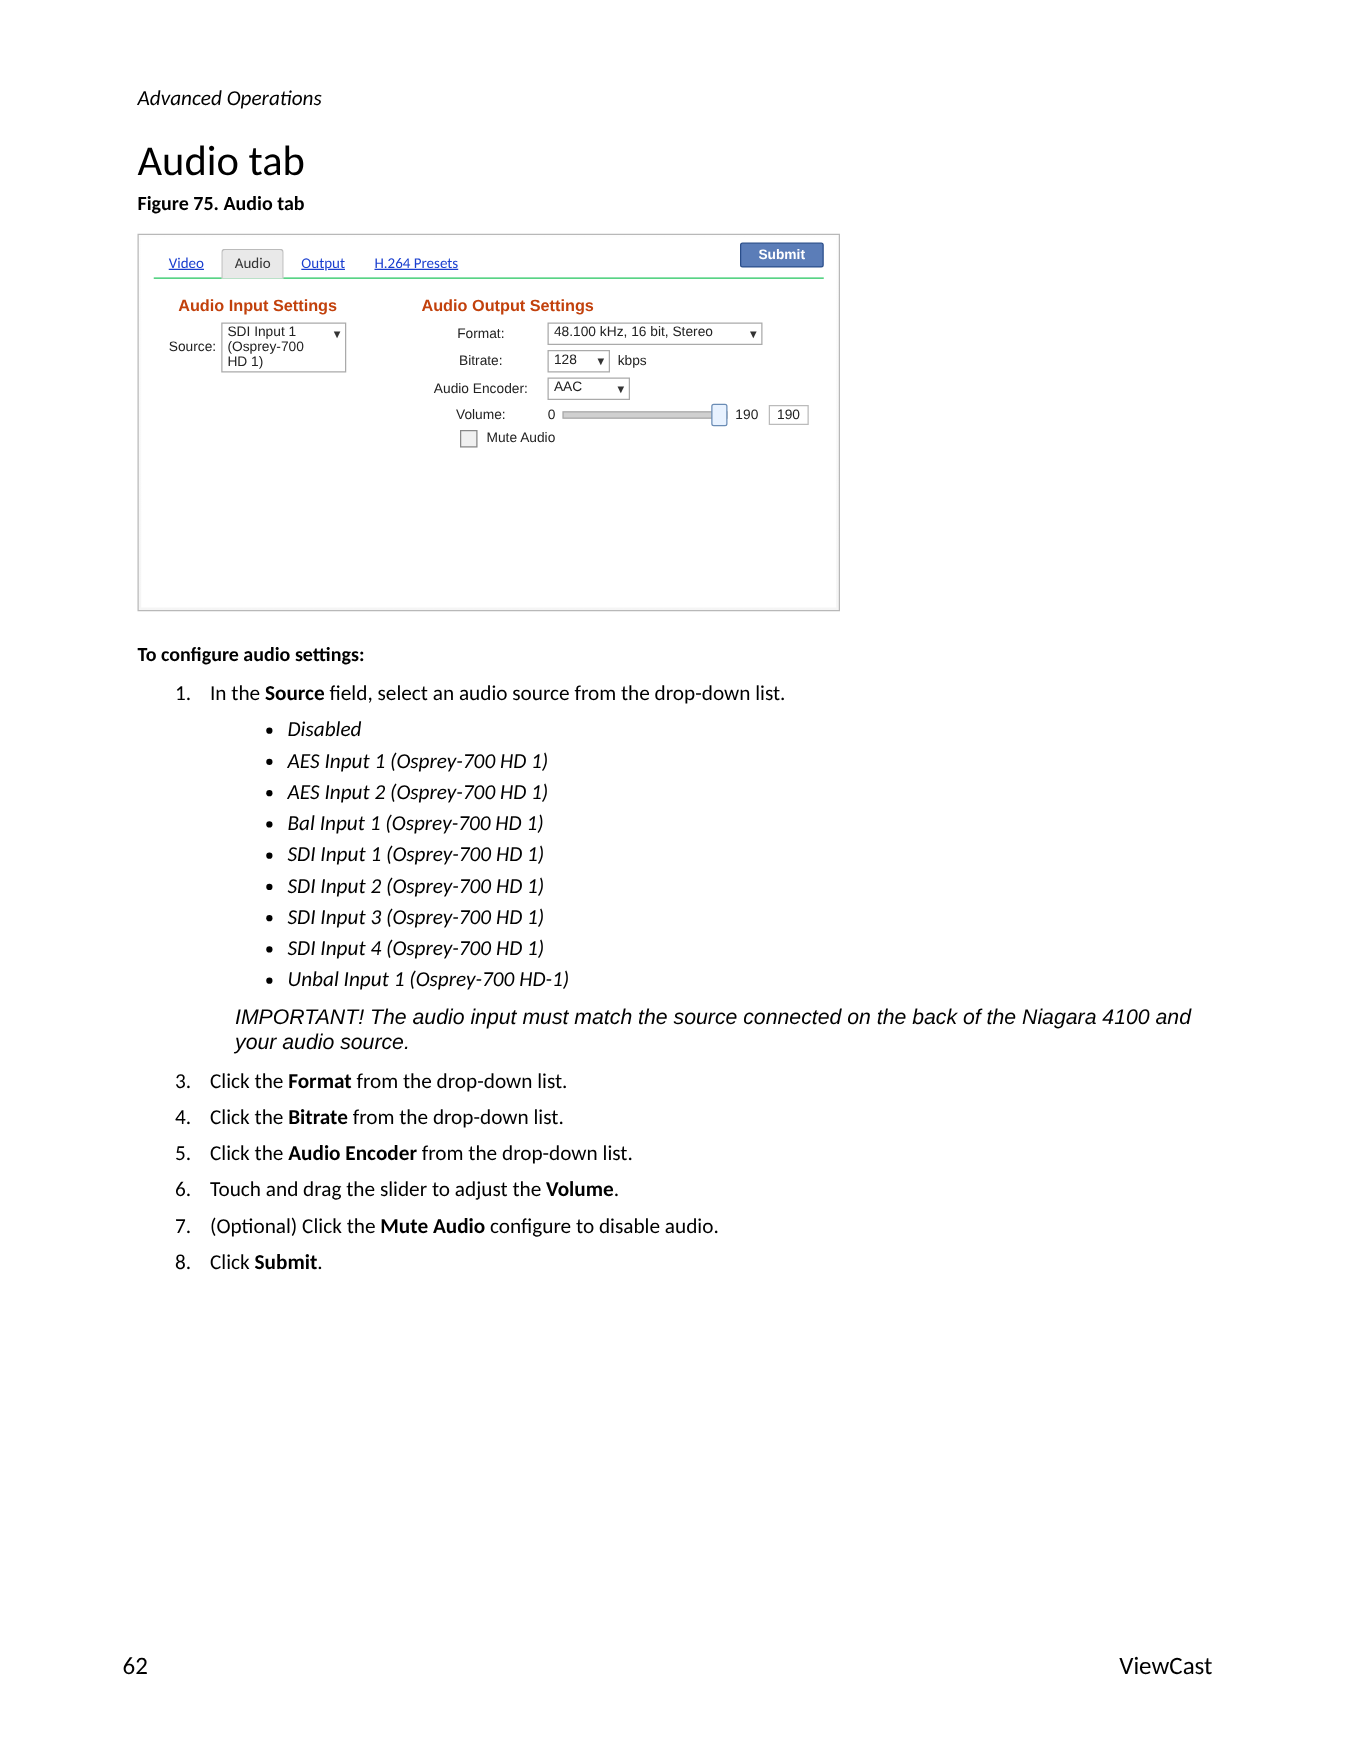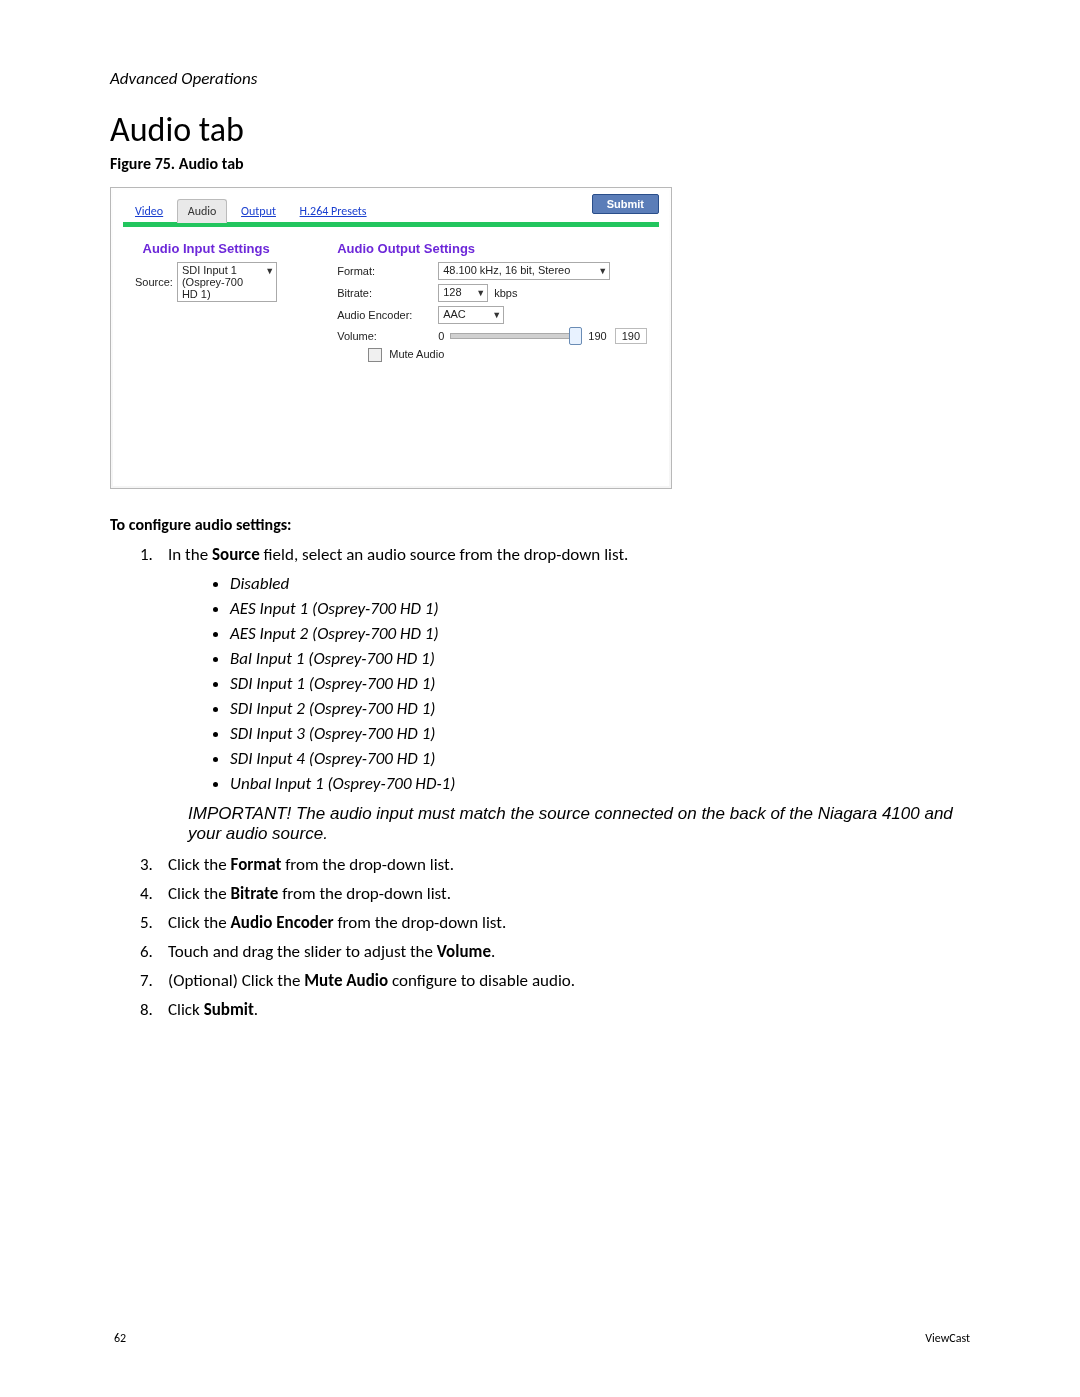--- a/index.html
+++ b/index.html
@@ -3,43 +3,43 @@
 <meta charset="utf-8">
 <style>
   html,body{margin:0;padding:0;background:#fff;}
   body{font-family:Calibri,"Segoe UI",Arial,sans-serif;color:#000;width:1080px;min-height:1397px;position:relative;}
   .page{padding:68px 110px 0 110px;}
   .running-head{font-style:italic;font-size:17px;margin-bottom:20px;}
   .h1{font-size:34px;font-weight:400;margin:8px 0 4px 0;}
   .fig-caption{font-weight:700;font-size:16px;margin-bottom:14px;}
   .screenshot{border:1px solid #b8b8b8;background:linear-gradient(#fdfdfd,#f5f5f5);padding:2px;position:relative;}
   .ss-inner{background:#fff;padding:6px 10px 10px 10px;position:relative;}
-  .tabs{border-bottom:5px solid #22c55e;padding:2px 0 0 2px;}
+  .tabs{border-bottom:1px solid #22c55e;padding:2px 0 0 2px;}
   .tab{display:inline-block;font-size:12px;padding:4px 10px;color:#1a3fcf;text-decoration:underline;vertical-align:bottom;}
   .tab.sel{color:#333;text-decoration:none;background:#e9e9e9;border:1px solid #bbb;border-bottom:1px solid #e9e9e9;position:relative;top:1px;border-radius:3px 3px 0 0;}
   .submit-btn{position:absolute;right:10px;top:4px;font-family:Verdana,Arial,sans-serif;font-size:11px;font-weight:700;color:#fff;background:#5b7db8;border:1px solid #2a4e8a;padding:3px 14px;border-radius:2px;}
   .panel{display:flex;gap:60px;padding:14px 12px 10px 12px;font-family:Verdana,Arial,sans-serif;font-size:11px;color:#222;}
-  .panel-title{font-weight:700;font-size:13px;margin-bottom:6px;color:#6d28d9;font-family:Verdana,Arial,sans-serif;}
+  .panel-title{font-weight:700;font-size:13px;margin-bottom:6px;color:#c2410c;font-family:Verdana,Arial,sans-serif;}
   .left-col{width:240px;}
   .right-col{flex:1;}
   .form-row{display:flex;align-items:center;margin:4px 0;}
-  .form-row .lbl{width:95px;text-align:left;padding-right:6px;}
+  .form-row .lbl{width:95px;text-align:center;padding-right:6px;}
   .sel-box{background:#fff;border:1px solid #aaa;padding:1px 16px 1px 4px;font-size:11px;position:relative;display:inline-block;min-height:14px;}
   .sel-box .caret{position:absolute;right:2px;top:3px;font-size:9px;color:#333;}
   .slider-track{display:inline-block;width:130px;height:4px;background:#d0d0d0;border:1px solid #aaa;position:relative;vertical-align:middle;margin:0 6px;}
   .slider-thumb{position:absolute;top:-7px;width:11px;height:16px;background:#e8f2ff;border:1px solid #6a8cb5;border-radius:2px;}
   .vol-box{display:inline-block;border:1px solid #bbb;padding:1px 6px;font-size:11px;background:#fff;}
   .chk{width:12px;height:12px;border:1px solid #888;display:inline-block;background:#f0f0f0;vertical-align:middle;margin-right:4px;}
   .footer-links{border-top:1px solid #ccc;padding:6px 10px;font-family:Verdana,Arial,sans-serif;font-size:11px;}
   .footer-links span{color:#1a3fcf;text-decoration:underline;margin-right:14px;}
   .instr-head{font-weight:700;font-size:16px;margin:26px 0 10px 0;}
   ul.bullets{margin:8px 0 8px 40px;padding:0;font-style:italic;}
   ul.bullets li{font-size:17px;margin:4px 0;}
   .important{font-style:italic;font-family:Liberation Sans, sans-serif;font-size:17px;margin:10px 0 10px 78px;max-width:780px;}
-  .page-foot{position:absolute;bottom:52px;left:114px;right:110px;display:flex;justify-content:space-between;font-size:12px;}
+  .page-foot{position:absolute;bottom:52px;left:98px;right:110px;display:flex;justify-content:space-between;font-size:20px;}
   b{font-weight:700;}
   .marker{display:inline-block;width:28px;}
 </style>
 </head>
 <body>
 
 <div class="page">
   <div class="running-head">Advanced Operations</div>
   <div class="h1">Audio tab</div>
   <div class="fig-caption">Figure 75. Audio tab</div>

